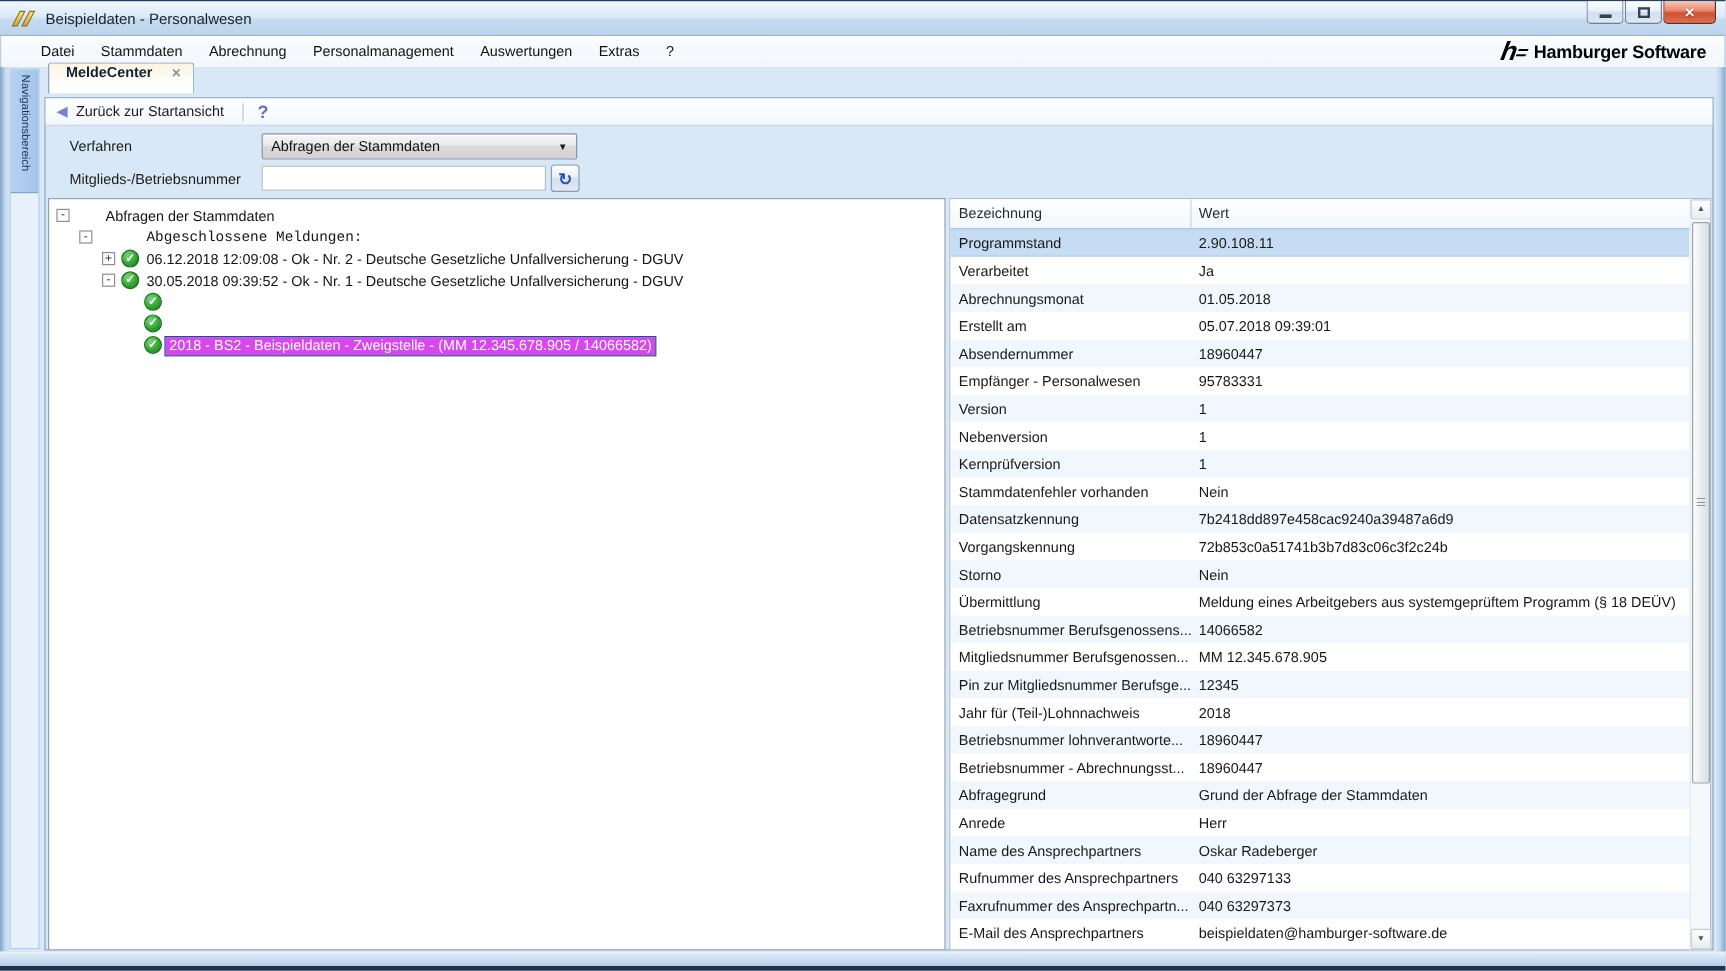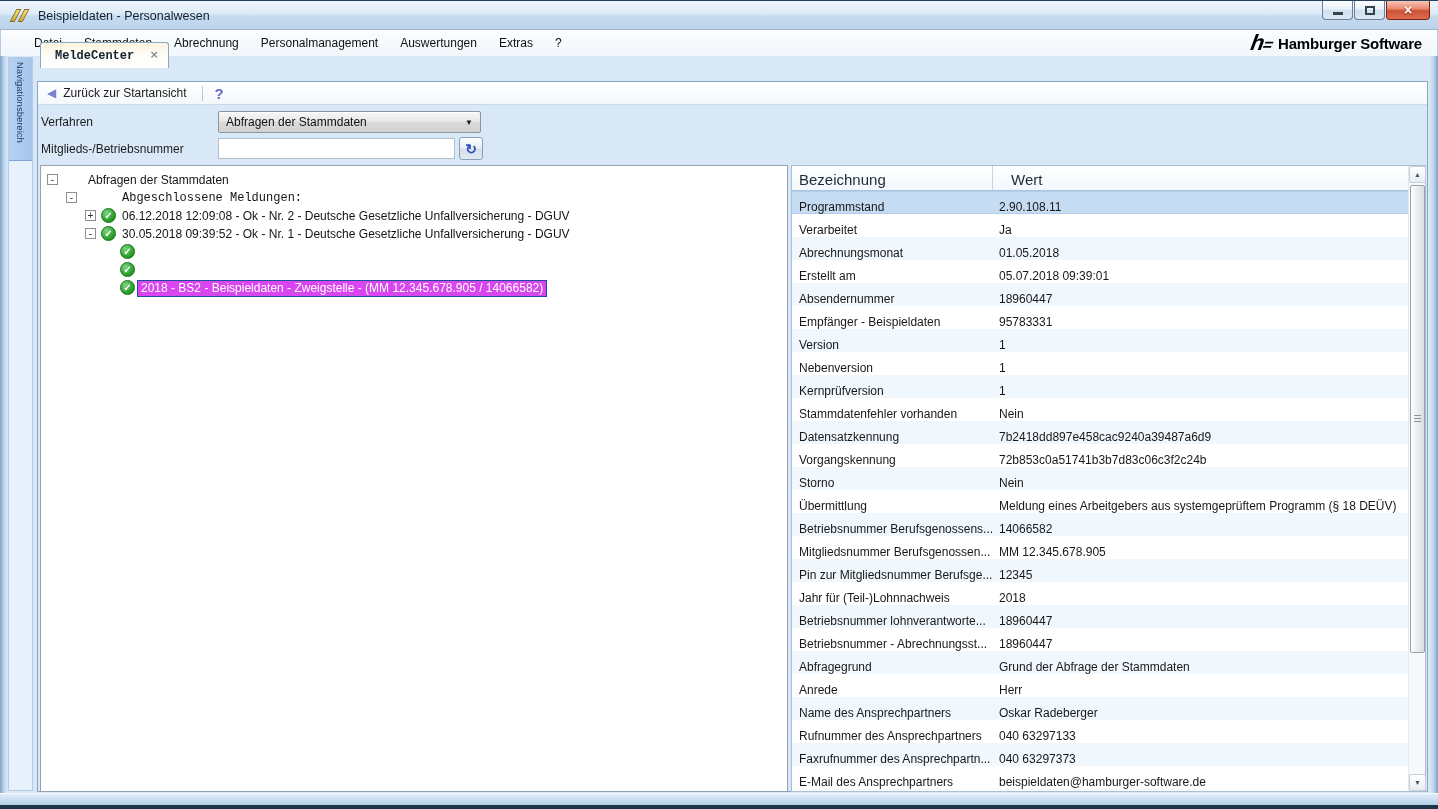--- a/index.html
+++ b/index.html
@@ -42,40 +42,40 @@
   .main { position:absolute; left:7px; top:56px; width:1423px; height:737px; background:#d9e8f7; }
 
   
   .nav-strip { position:absolute; left:8px; top:57px; width:25px; height:734px;
     background:#e7f1fb; border:1px solid #b3cbe6; }
   .nav-tab { height:103px; background:linear-gradient(90deg,#b7d2f1,#a3c4ea);
     border-bottom:1px solid #7fa6d2; display:flex; align-items:flex-start; justify-content:center; padding-top:4px; }
   .nav-tab span { writing-mode:vertical-rl; font-size:9.5px; color:#15385e; white-space:nowrap; letter-spacing:0; }
 
   
-  .doc-tab { position:absolute; left:40px; top:42px; height:26px; z-index:3;
-    display:flex; align-items:center; padding:0 10px 0 14px;
+  .doc-tab { position:absolute; left:40px; top:52px; height:26px; z-index:3;
+    display:flex; padding:0 10px 0 14px;
     background:linear-gradient(#fcf4de,#fdfcf7 50%,#ffffff); border:1px solid #8ba6c2; border-bottom:none;
-    border-radius:3px 3px 0 0;font-family:Liberation Mono, monospace; }
+    border-radius:3px 3px 0 0; }
   .doc-tab .tab-label { font-size:12px; font-weight:bold; color:#10222f; }
   .doc-tab .tab-close { margin-left:16px; color:#8795a3; font-size:13px; font-weight:bold; cursor:default; }
 
   
   .content-frame { position:absolute; left:37px; top:81px; width:1391px; height:711px;
     border:1px solid #8ba6c2; background:#d9e8f7; }
   .toolbar { height:23px; background:linear-gradient(#ffffff,#f3f8fc);
     border-bottom:1px solid #cbdaе9; border-bottom:1px solid #cbdae9; display:flex; align-items:center; padding-left:9px; }
   .back-btn { display:flex; align-items:center; cursor:default; }
   .back-icon { color:#7a7fd4; font-size:12px; margin-right:7px; }
   .back-label { font-size:12px; color:#1b1b1b; }
   .tb-sep { width:1px; height:15px; background:#b9c6d2; margin:0 12px 0 15px; }
   .help-icon { color:#666bca; font-weight:bold; font-size:15px; cursor:default; }
 
   .form-area { position:relative; height:60px; }
-  .form-label { position:absolute; left:3px; font-size:12px; color:#1b1b1b; }
+  .form-label { position:absolute; left:20px; font-size:12px; color:#1b1b1b; }
   .lbl-verfahren { top:10px; } .lbl-mitglieds { top:37px; }
   .combo { position:absolute; left:180px; top:6px; width:263px; height:22px;
     background:linear-gradient(#f7f7f7,#e9e9e9 45%,#dadada 50%,#d2d2d2);
     border:1px solid #8b959e; border-radius:2px; box-shadow:inset 0 1px 0 #ffffff;
     display:flex; align-items:center; padding:0 7px; font-size:12px; color:#111; }
   .combo-arrow { margin-left:auto; font-size:8px; color:#1a1a1a; }
   .text-input { position:absolute; left:180px; top:33px; width:237px; height:21px;
     background:#fff; border:1px solid #b5bfc9; font-size:12px; padding:0 5px;
     font-family:"Liberation Sans",sans-serif; }
   .refresh-btn { position:absolute; left:421px; top:32px; width:24px; height:23px;
@@ -92,26 +92,26 @@
     border:1px solid #8f8f8f; font-size:10px; line-height:9px; text-align:center; color:#333; cursor:default; }
   .check-icon { position:absolute; top:1px; width:15px; height:15px; border-radius:50%;
     background:radial-gradient(circle at 35% 30%,#7fd47f,#2da12d 60%,#1b7a1b);
     border:1px solid #157015; color:#fff; font-size:10px; font-weight:bold; line-height:14px; text-align:center; }
   .tree-label { position:absolute; top:2px; font-size:12px; color:#141414; white-space:nowrap; padding:0 3px; line-height:15px; }
   .tree-label.selected { background:#d946ef; color:#fff; outline:1px solid #1d4e9c; }
 
   
   .grid-panel { position:absolute; left:753px; top:83px; width:635px; height:627px;
     background:#fff; border:1px solid #a9becf; }
-  .grid-header { height:25px; display:flex; font-size:15px; color:#1e2a36;
-    background:linear-gradient(#ffffff,#f2f8fd); border-bottom:1px solid #abc5de;gap:12px; }
+  .grid-header { height:25px; display:flex; font-size:12px; color:#1e2a36;
+    background:linear-gradient(#ffffff,#f2f8fd); border-bottom:1px solid #abc5de; }
   .gh-c1 { width:201px; padding:5px 0 0 7px; border-right:1px solid #c3d4e4; }
   .gh-c2 { flex:1; padding:5px 0 0 6px; }
   .grid-rows { position:absolute; left:0; top:25px; right:17px; bottom:1px; overflow:hidden; }
-  .grid-row { height:23px; display:flex; align-items:flex-end; font-size:12px; color:#181818; background:#fff; }
+  .grid-row { height:23px; display:flex; align-items:center; font-size:12px; color:#181818; background:#fff; }
   .grid-row.alt { background:#f0f7fd; }
   .grid-row.selected { background:#c6dcf2; box-shadow:inset 0 -1px 0 #b2cde9, inset 0 1px 0 #b2cde9; }
   .gr-c1 { width:201px; padding-left:7px; white-space:nowrap; overflow:hidden; }
   .gr-c2 { flex:1; padding-left:6px; white-space:nowrap; overflow:hidden; }
 
   .grid-scroll { position:absolute; top:0; right:0; width:17px; height:100%;
     background:#f6f9fc; border-left:1px solid #e0e8f0; }
   .scroll-btn { position:absolute; left:0; width:17px; height:17px; text-align:center;
     font-size:7px; line-height:16px; color:#4c565f;
     background:linear-gradient(#ffffff,#e8edf2); border:1px solid #c6d0d9; border-radius:2px; }
@@ -253,21 +253,21 @@
         </div>
         <div class="grid-row">
           <div class="gr-c1">Erstellt am</div>
           <div class="gr-c2">05.07.2018 09:39:01</div>
         </div>
         <div class="grid-row alt">
           <div class="gr-c1">Absendernummer</div>
           <div class="gr-c2">18960447</div>
         </div>
         <div class="grid-row">
-          <div class="gr-c1">Empfänger - Beispieldaten</div>
+          <div class="gr-c1">Empfänger - Personalwesen</div>
           <div class="gr-c2">95783331</div>
         </div>
         <div class="grid-row alt">
           <div class="gr-c1">Version</div>
           <div class="gr-c2">1</div>
         </div>
         <div class="grid-row">
           <div class="gr-c1">Nebenversion</div>
           <div class="gr-c2">1</div>
         </div>

